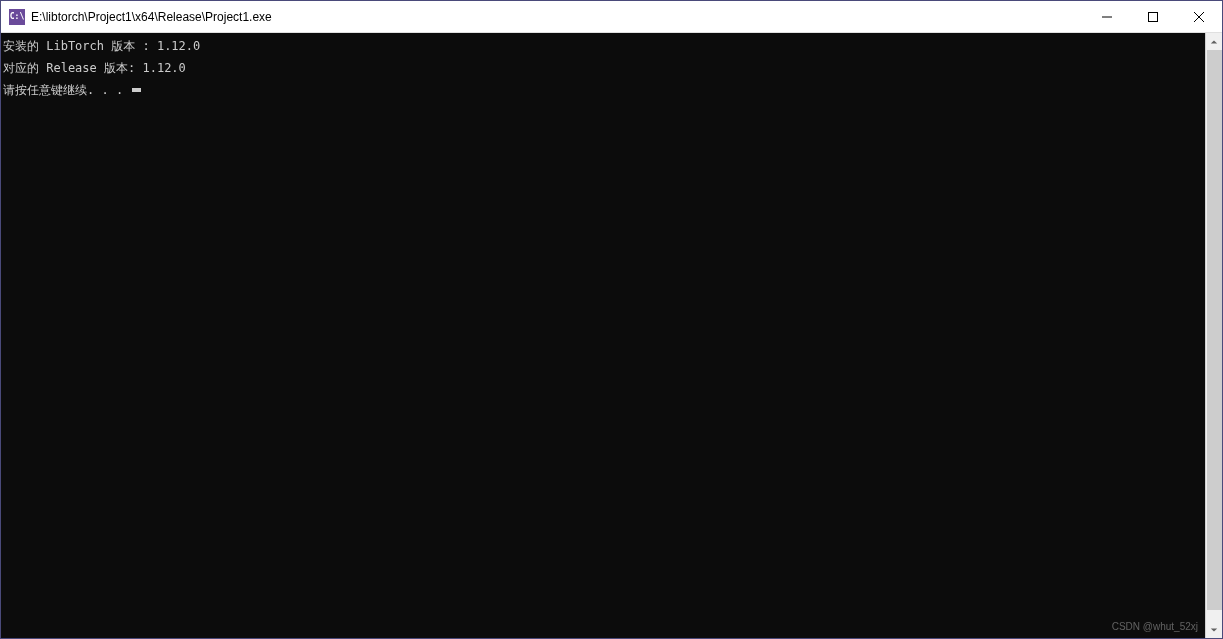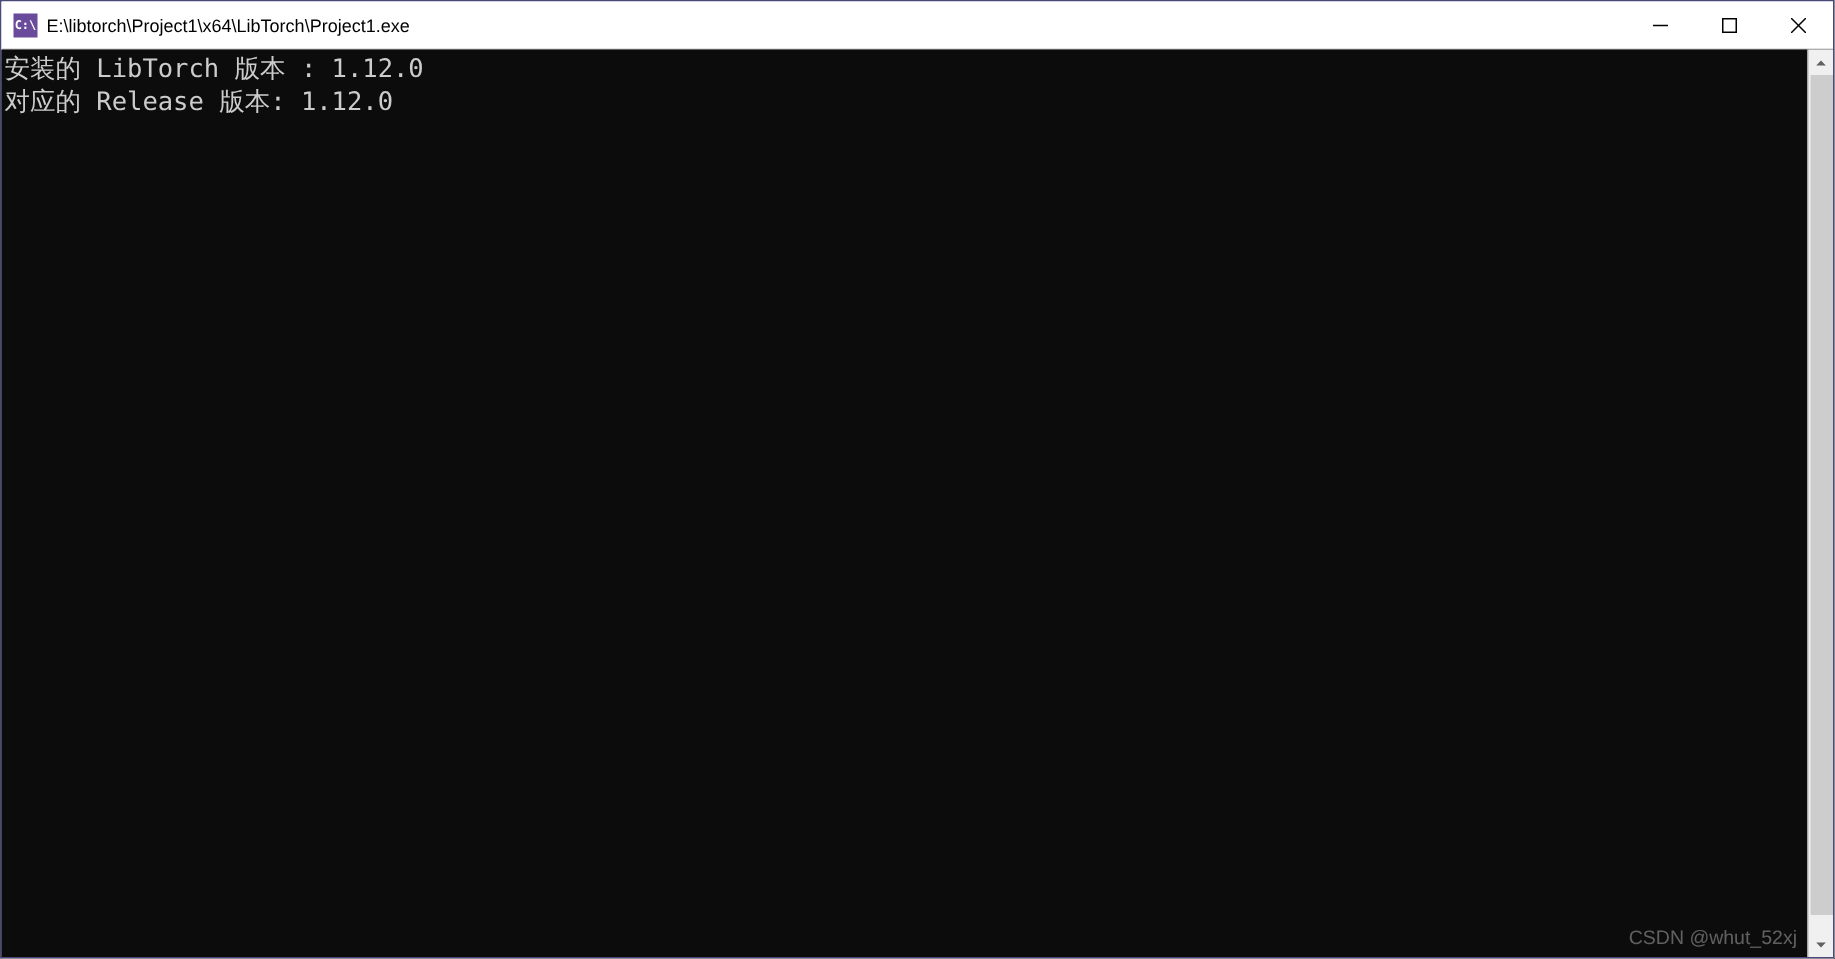--- a/index.html
+++ b/index.html
@@ -75,21 +75,21 @@
       display: flex;
       background: #0c0c0c;
       position: relative;
       overflow: hidden;
     }
     .console {
       flex: 1;
       background: #0c0c0c;
       color: #cccccc;
       font-family: "NSimSun", "SimSun", Consolas, monospace;
-      font-size: 17px;
+      font-size: 12px;
       line-height: 22px;
       padding: 2px 17px 0 2px;
       white-space: pre;
       overflow: hidden;
     }
     .console .line {
       display: block;
     }
     .cursor {
       display: inline-block;
@@ -129,53 +129,53 @@
       width: 15px;
       left: 1px;
       height: 560px;
       background: #cdcdcd;
     }
     .watermark {
       position: absolute;
       bottom: 6px;
       right: 24px;
       color: rgba(200,200,200,0.45);
-      font-size: 13px;
+      font-size: 10px;
       font-family: Arial, sans-serif;
       pointer-events: none;
     }
   </style>
 </head>
 <body>
 
 <div class="window">
   <div class="titlebar">
     <div class="app-icon">C:\</div>
-    <div class="title-text">E:\libtorch\Project1\x64\LibTorch\Project1.exe</div>
+    <div class="title-text">E:\libtorch\Project1\x64\Release\Project1.exe</div>
     <div class="window-controls">
       <button class="win-btn">
         <svg viewBox="0 0 10 10">
             <line x1="0" y1="5" x2="10" y2="5" stroke="#000" stroke-width="1"></line>
           </svg>
       </button>
       <button class="win-btn">
         <svg viewBox="0 0 10 10">
             <rect x="0.5" y="0.5" width="9" height="9" fill="none" stroke="#000" stroke-width="1"></rect>
           </svg>
       </button>
       <button class="win-btn close">
         <svg viewBox="0 0 10 10">
             <line x1="0" y1="0" x2="10" y2="10" stroke="#000" stroke-width="1"></line>
             <line x1="10" y1="0" x2="0" y2="10" stroke="#000" stroke-width="1"></line>
           </svg>
       </button>
     </div>
   </div>
   <div class="client-area">
-    <div class="console"><span class="line">安装的 LibTorch 版本 : 1.12.0</span><span class="line">对应的 Release 版本: 1.12.0</span></div>
+    <div class="console"><span class="line">安装的 LibTorch 版本 : 1.12.0</span><span class="line">对应的 Release 版本: 1.12.0</span><span class="line"><span>请按任意键继续. . . </span><span class="cursor"></span></span></div>
     <div class="scrollbar">
       <div class="scroll-btn up">
         <svg viewBox="0 0 10 10">
             <path d="M1 7 L5 3 L9 7 Z"></path>
           </svg>
       </div>
       <div class="scroll-thumb"></div>
       <div class="scroll-btn down">
         <svg viewBox="0 0 10 10">
             <path d="M1 3 L5 7 L9 3 Z"></path>

